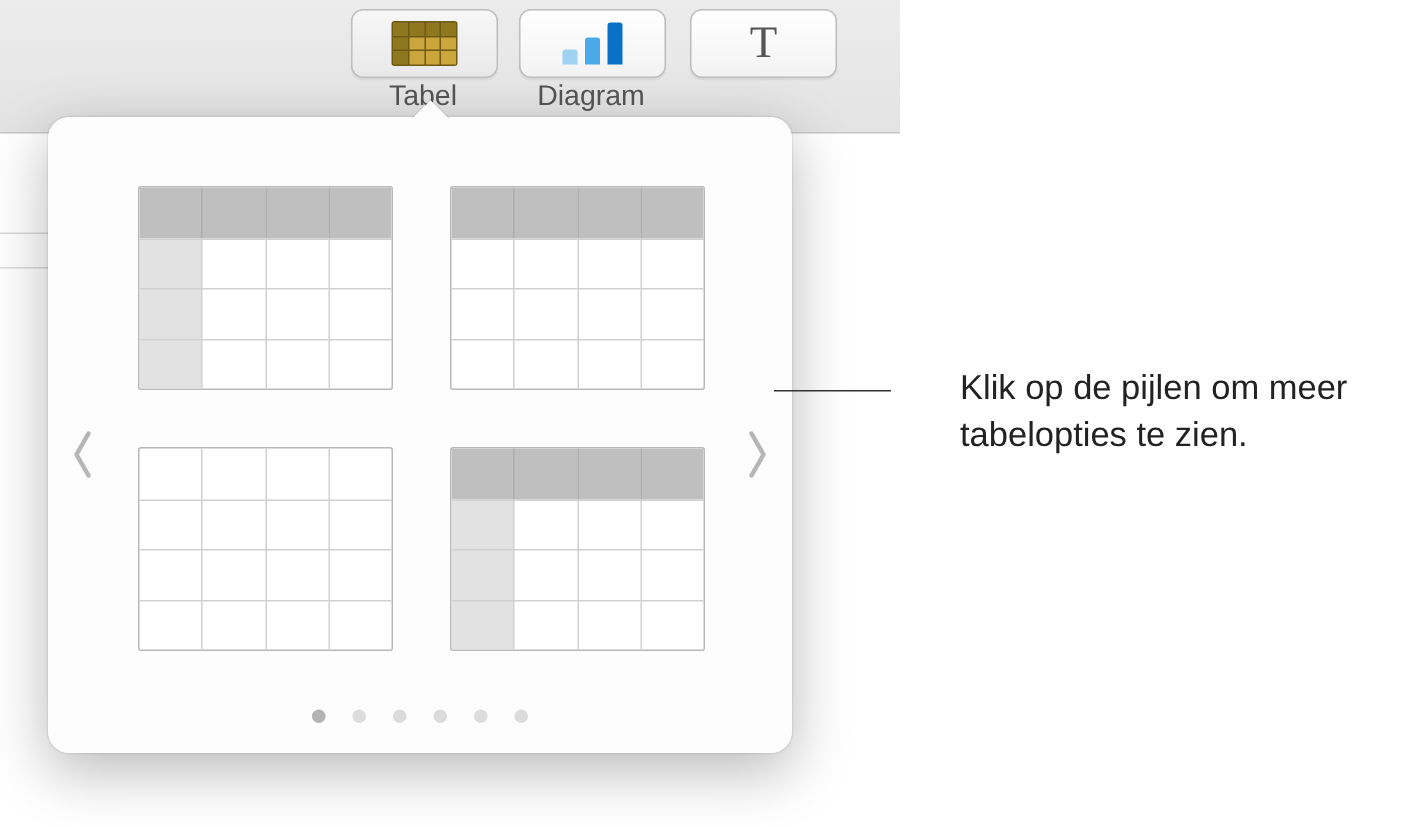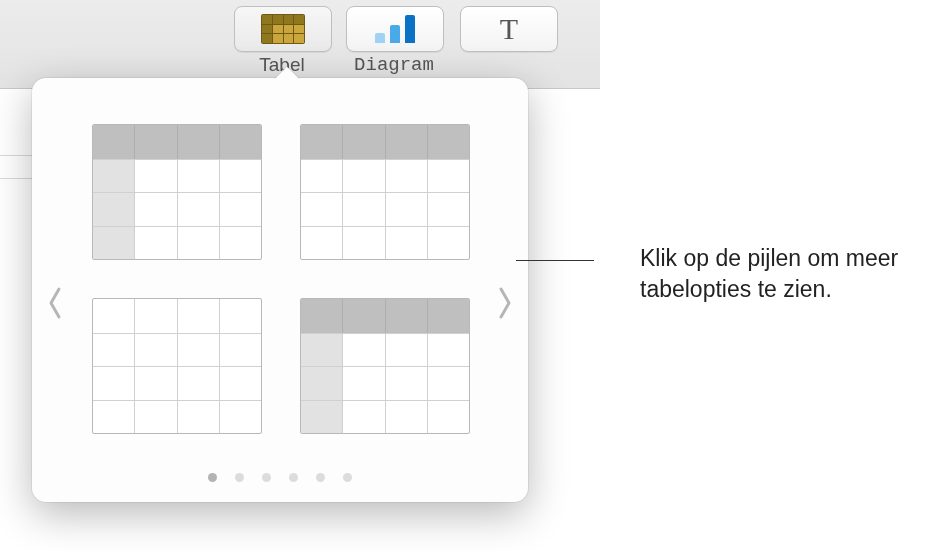--- a/index.html
+++ b/index.html
@@ -19,21 +19,21 @@
   .tb-btn{position:absolute;top:6px;width:96px;height:44px;border:1px solid #bfbfbf;
     border-radius:8px;background:linear-gradient(#ffffff,#f3f3f3);
     box-shadow:0 1px 1px rgba(0,0,0,.07);display:flex;align-items:center;
     justify-content:center;}
   .tb-btn.active{background:linear-gradient(#f7f7f7,#e9e9e9);}
   .tb-label{position:absolute;top:54px;width:96px;text-align:center;
     font-size:19px;color:#555;}
   #btn-tabel{left:234px;}
   #lbl-tabel{left:234px;}
   #btn-diagram{left:346px;}
-  #lbl-diagram{left:346px;font-family:Liberation Mono, monospace;}
+  #lbl-diagram{left:346px;}
   #btn-tekst{left:460px;}
   #lbl-tekst{left:460px;}
 
   
   .ic-table{width:42px;height:28px;display:grid;
     grid-template-columns:repeat(4,1fr);grid-template-rows:repeat(3,1fr);
     gap:1px;background:#6e5a12;padding:1px;border-radius:2px;}
   .ic-table span{background:#caa63c;}
   .ic-table span.hd{background:#8f7720;}
 

